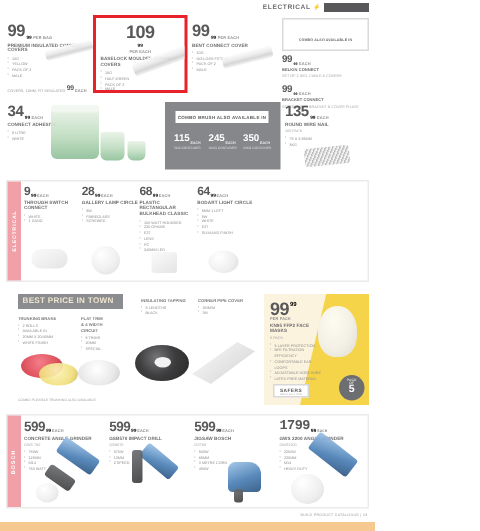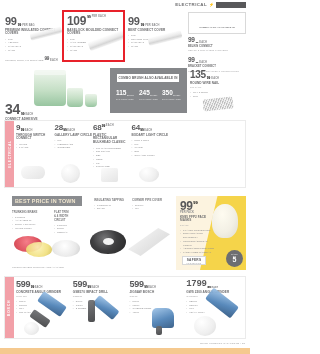--- a/index.html
+++ b/index.html
@@ -189,21 +189,21 @@
   </div>
   <div class="pimg tube" style="left:30px; top:30px; width:32px; height:7px;"></div>
   <div style="position:absolute; left:5px; top:57px; width:56px; display:flex; align-items:flex-end; gap:1px;">
     <span style="font-size:2.5px; color:#9a9a9c; text-transform:uppercase;">COVERS, 12MM, FIT INSULATED</span>
     <span class="price" style="font-size:4.6px;">99</span>
     <span class="each">EACH</span>
   </div>
 
   <div class="redbox">
     <div class="redbox-inner">
-      <div style="display:flex; align-items:flex-start; gap:1px;">
+      <div style="display:flex; align-items:center; gap:1px;flex-direction:column;">
         <span class="price" style="font-size:12px;">109</span>
         <span class="cents">99</span>
         <span class="each" style="margin-bottom:.5px;">PER EACH</span>
       </div>
       <div class="ptitle">BASELOCK MOULDED CONNECT COVERS</div>
       <ul class="bullets">
         <li>10G</li>
         <li>HALF-GREEN</li>
         <li>PACK OF 2</li>
         <li>MALE</li>
@@ -247,21 +247,21 @@
         <span class="cents" style="font-size:2.4px;">99</span>
         <span class="each">EACH</span>
       </div>
       <div class="ptitle" style="font-size:2.7px;">BRACKET CONNECT</div>
       <div class="pcode">SET OF 2 INCL BRACKET &amp; COVER PLUGS</div>
     </div>
   </div>
 
   <div class="cell" style="left:5px; top:70px; width:48px;">
     <div style="display:flex; align-items:flex-end; gap:1px;">
-      <span class="price" style="font-size:14px;margin-top:32px;">34</span>
+      <span class="price" style="font-size:10px;">34</span>
       <span class="cents">99</span>
       <span class="each">EACH</span>
     </div>
     <div class="ptitle">CONNECT ADHESIVE</div>
     <ul class="bullets">
       <li>5 LITRE</li>
       <li>WHITE</li>
     </ul>
   </div>
   <div class="pimg bucket" style="left:34px; top:72px; width:32px; height:34px;"></div>
@@ -344,21 +344,21 @@
           <li>5W</li>
           <li>FIBREGLASS</li>
           <li>SCREWED</li>
         </ul>
         <div class="pimg circle-prod" style="left:6px; top:40px; width:19px; height:19px;"></div>
       </div>
 
 
 
       <div class="strip-cell">
-        <div style="display:flex; gap:.5px;">
+        <div style="display:flex; align-items:flex-end; gap:.5px;">
           <span class="price" style="font-size:8px;">68</span>
           <span class="cents">99</span>
           <span class="each">EACH</span>
         </div>
         <div class="ptitle">PLASTIC RECTANGULAR BULKHEAD CLASSIC</div>
         <ul class="bullets">
           <li>100 WATT ROUNDED</li>
           <li>230 GRAMS</li>
           <li>E27</li>
           <li>LENS</li>

